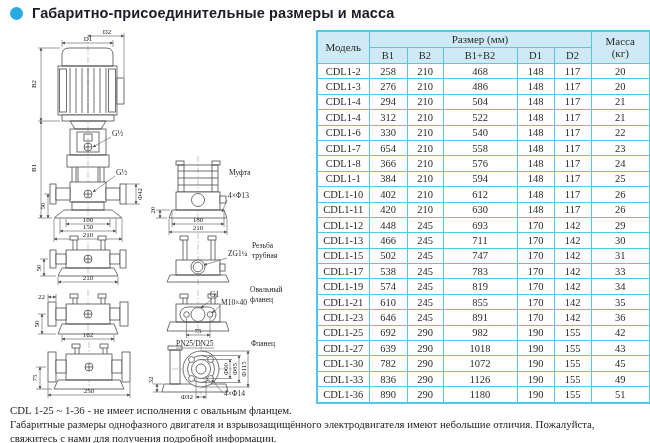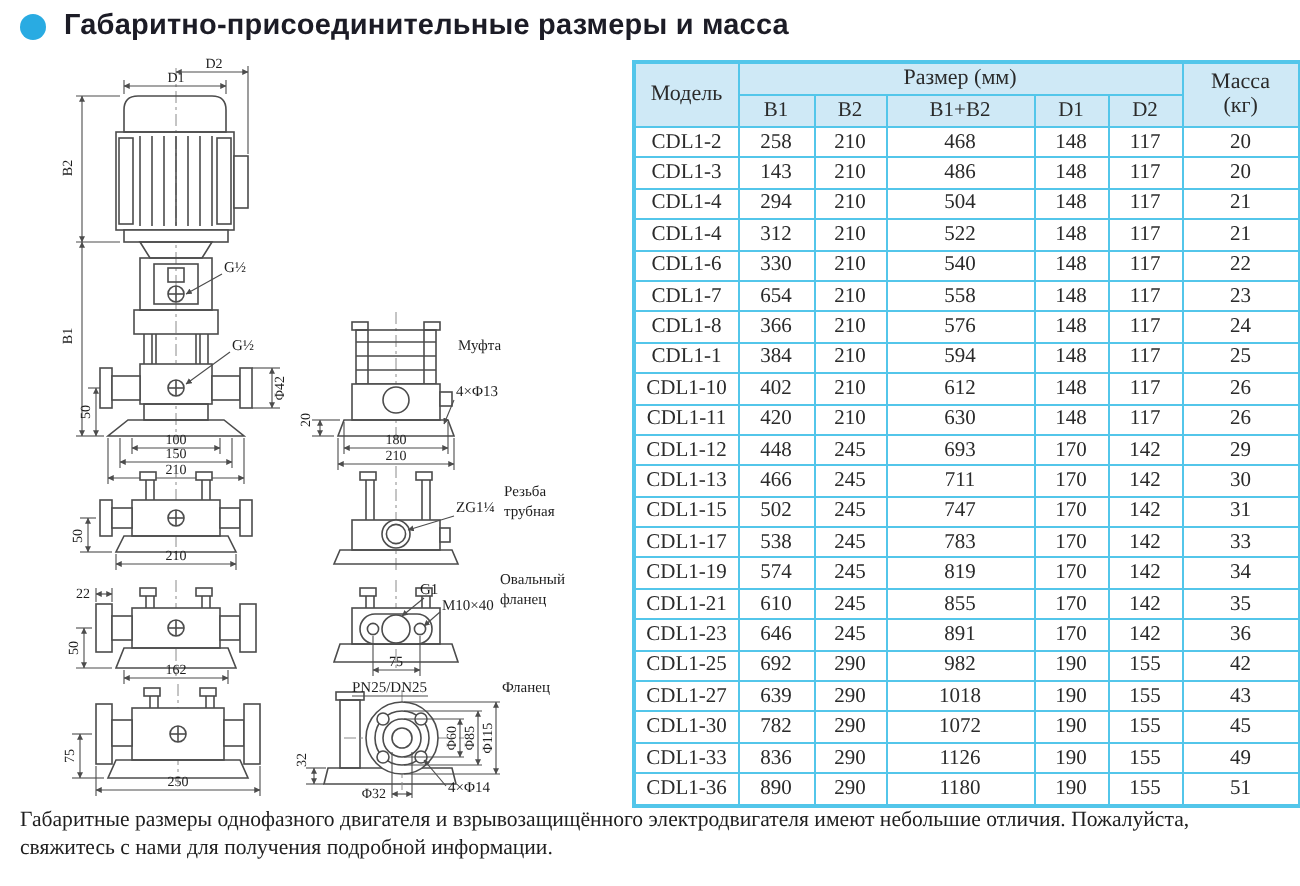--- a/index.html
+++ b/index.html
@@ -387,21 +387,21 @@
           <td>CDL1-2</td>
           <td>258</td>
           <td>210</td>
           <td>468</td>
           <td>148</td>
           <td>117</td>
           <td>20</td>
         </tr>
         <tr>
           <td>CDL1-3</td>
-          <td>143</td>
+          <td>276</td>
           <td>210</td>
           <td>486</td>
           <td>148</td>
           <td>117</td>
           <td>20</td>
         </tr>
         <tr>
           <td>CDL1-4</td>
           <td>294</td>
           <td>210</td>
@@ -579,14 +579,15 @@
           <td>1180</td>
           <td>190</td>
           <td>155</td>
           <td>51</td>
         </tr>
       </tbody>
   </table>
 </div>
 
 <div class="notes">
+  <div>CDL 1-25 ~ 1-36 - не имеет исполнения с овальным фланцем.</div>
   <div>Габаритные размеры однофазного двигателя и взрывозащищённого электродвигателя имеют небольшие отличия. Пожалуйста, свяжитесь с нами для получения подробной информации.</div>
 </div>
 
 </body></html>

